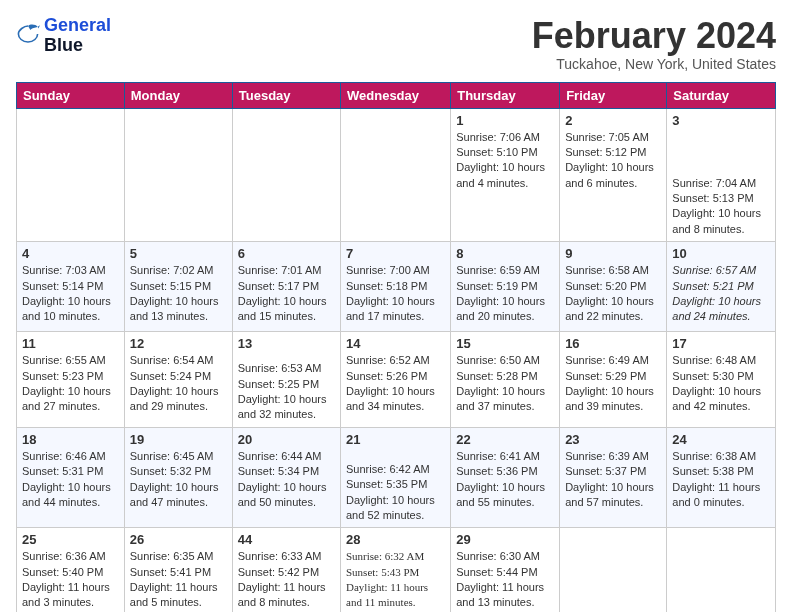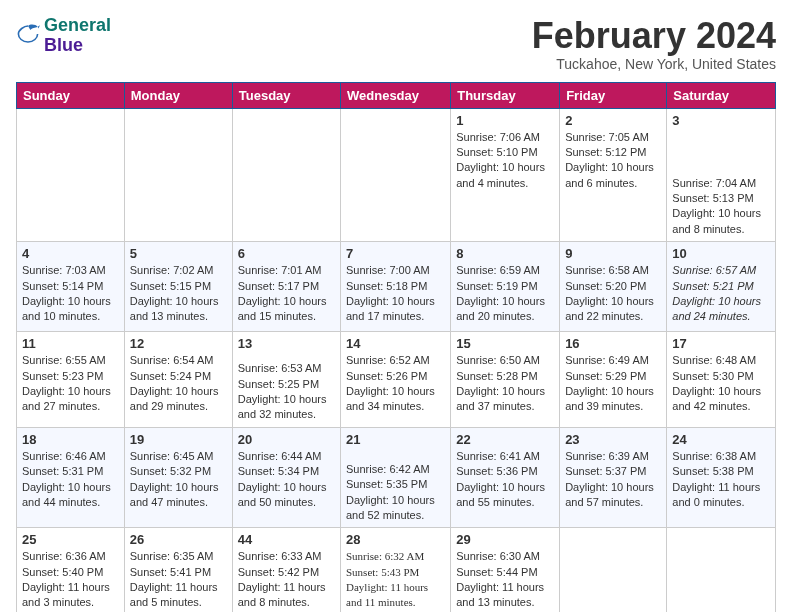--- a/index.html
+++ b/index.html
@@ -19,22 +19,22 @@
     .logo {
       display: flex;
       align-items: center;
       gap: 4px;
     }
     .logo-text {
       font-size: 18px;
       font-weight: bold;
       line-height: 1.1;
     }
-    .logo-general { color: #0f766e; }
-    .logo-blue { color: #4c1d95; }
+    .logo-general { color: #1d4ed8; }
+    .logo-blue { color: #0f172a; }
     .logo-bird {
       width: 24px;
       height: 24px;
     }
     .title-block {
       text-align: right;
     }
     .month-year {
       font-size: 36px;
       font-weight: bold;

